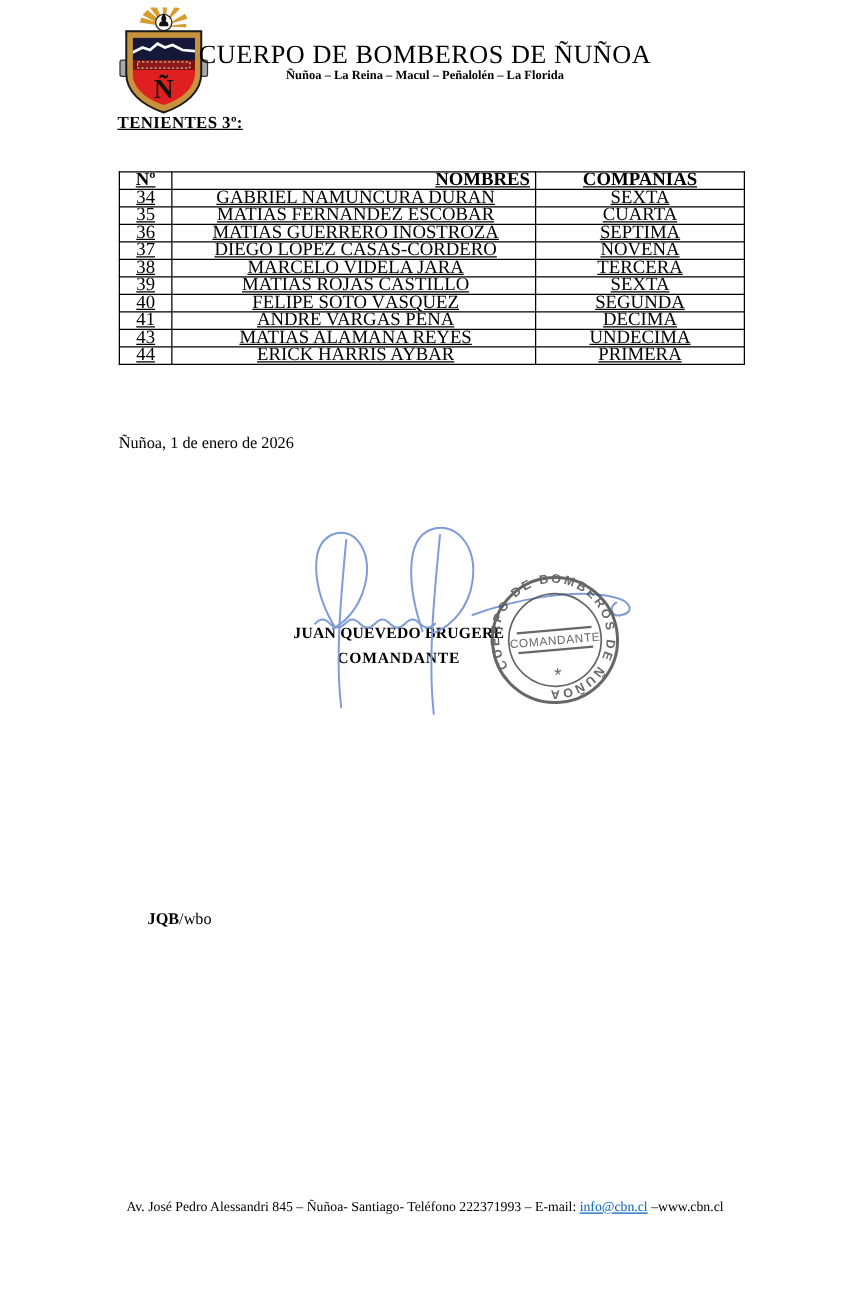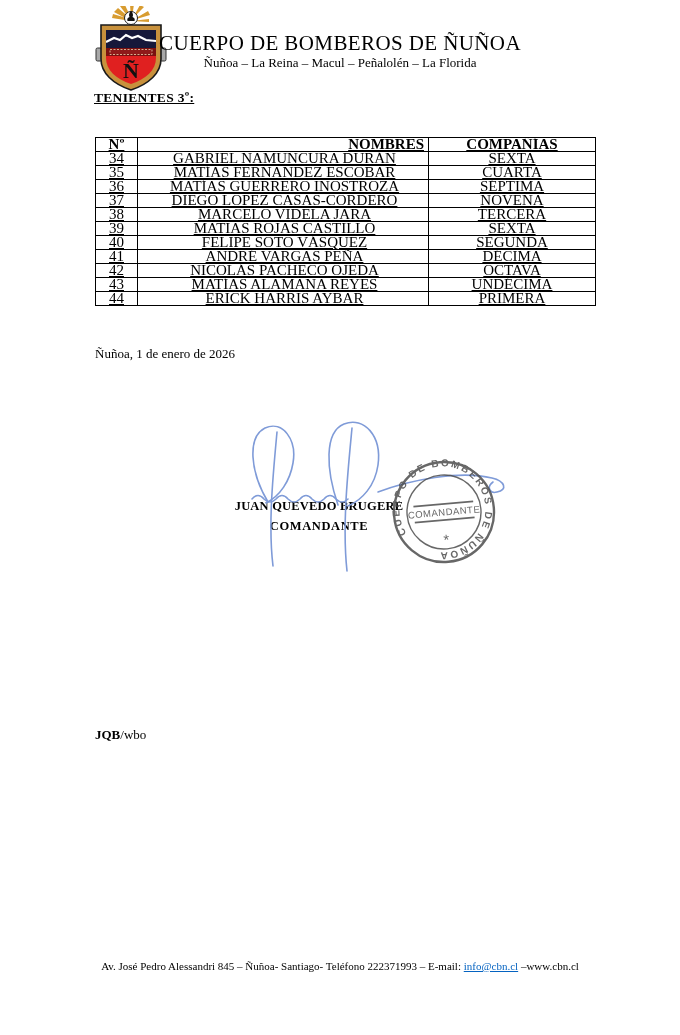--- a/index.html
+++ b/index.html
@@ -2,34 +2,34 @@
 <html><head>
 <meta charset="utf-8">
 <style>
   html,body{margin:0;padding:0;background:#888;}
   .page{
     position:relative;width:680px;height:1035px;margin:0 auto;background:#ffffff;
     font-family:"Liberation Serif","DejaVu Serif",serif;color:#000;overflow:hidden;
   }
   .logo{position:absolute;left:94px;top:6px;width:74px;height:86px;}
   .title{position:absolute;left:0;right:0;top:31px;text-align:center;font-size:21px;letter-spacing:.4px;}
-  .subtitle{position:absolute;left:0;right:0;top:55px;text-align:center;font-size:13px;font-weight:normal;}
+  .subtitle{position:absolute;left:0;right:0;top:55px;text-align:center;font-size:10px;font-weight:bold;}
   .section-heading{position:absolute;left:94px;top:90px;font-size:13.5px;font-weight:bold;text-decoration:underline;letter-spacing:.3px;}
   table.roster{position:absolute;left:95px;top:137px;border-collapse:collapse;table-layout:fixed;width:500px;font-size:15px;text-decoration:underline;}
   table.roster th,table.roster td{border:1px solid #000;padding:0 4px;height:13px;line-height:13px;white-space:nowrap;overflow:hidden;}
   table.roster th{font-weight:bold;text-align:right;}
   table.roster th.c,table.roster td.c{text-align:center;padding:0 2px;}
   table.roster td.name{padding-left:7px;text-align:center;}
   .date-line{position:absolute;left:95px;top:346px;font-size:13px;}
   .sig-name{position:absolute;left:228px;width:182px;top:499px;text-align:center;font-size:12.5px;font-weight:bold;letter-spacing:.2px;}
   .sig-role{position:absolute;left:228px;width:182px;top:519px;text-align:center;font-size:12.5px;font-weight:bold;letter-spacing:.6px;}
   .sig-ink{position:absolute;left:230px;top:408px;width:300px;height:168px;}
   .stamp{position:absolute;left:389px;top:457px;width:110px;height:110px;opacity:.85;}
   .initials{position:absolute;left:95px;top:727px;font-size:13px;}
-  .initials .b{font-weight:bold;}
+  .initials .b{font-weight:bold;margin-left:23px;}
   .footer{position:absolute;left:0;right:0;top:960px;text-align:center;font-size:11px;}
   .footer a{color:#0563c1;text-decoration:underline;}
 </style>
 </head>
 <body>
 
 <div class="page">
 
   <svg class="logo" viewBox="0 0 74 86" aria-hidden="true">
     <g>
@@ -114,25 +114,20 @@
           <td class="c">40</td>
           <td class="name">FELIPE SOTO VÁSQUEZ</td>
           <td class="c">SEGUNDA</td>
         </tr>
     <tr>
           <td class="c">41</td>
           <td class="name">ANDRÉ VARGAS PEÑA</td>
           <td class="c">DÉCIMA</td>
         </tr>
     <tr>
-          <td class="c">42</td>
-          <td class="name">NICOLÁS PACHECO OJEDA</td>
-          <td class="c">OCTAVA</td>
-        </tr>
-    <tr>
           <td class="c">43</td>
           <td class="name">MATÍAS ALAMANA REYES</td>
           <td class="c">UNDÉCIMA</td>
         </tr>
     <tr>
           <td class="c">44</td>
           <td class="name">ERICK HARRIS AYBAR</td>
           <td class="c">PRIMERA</td>
         </tr>
   </tbody>

